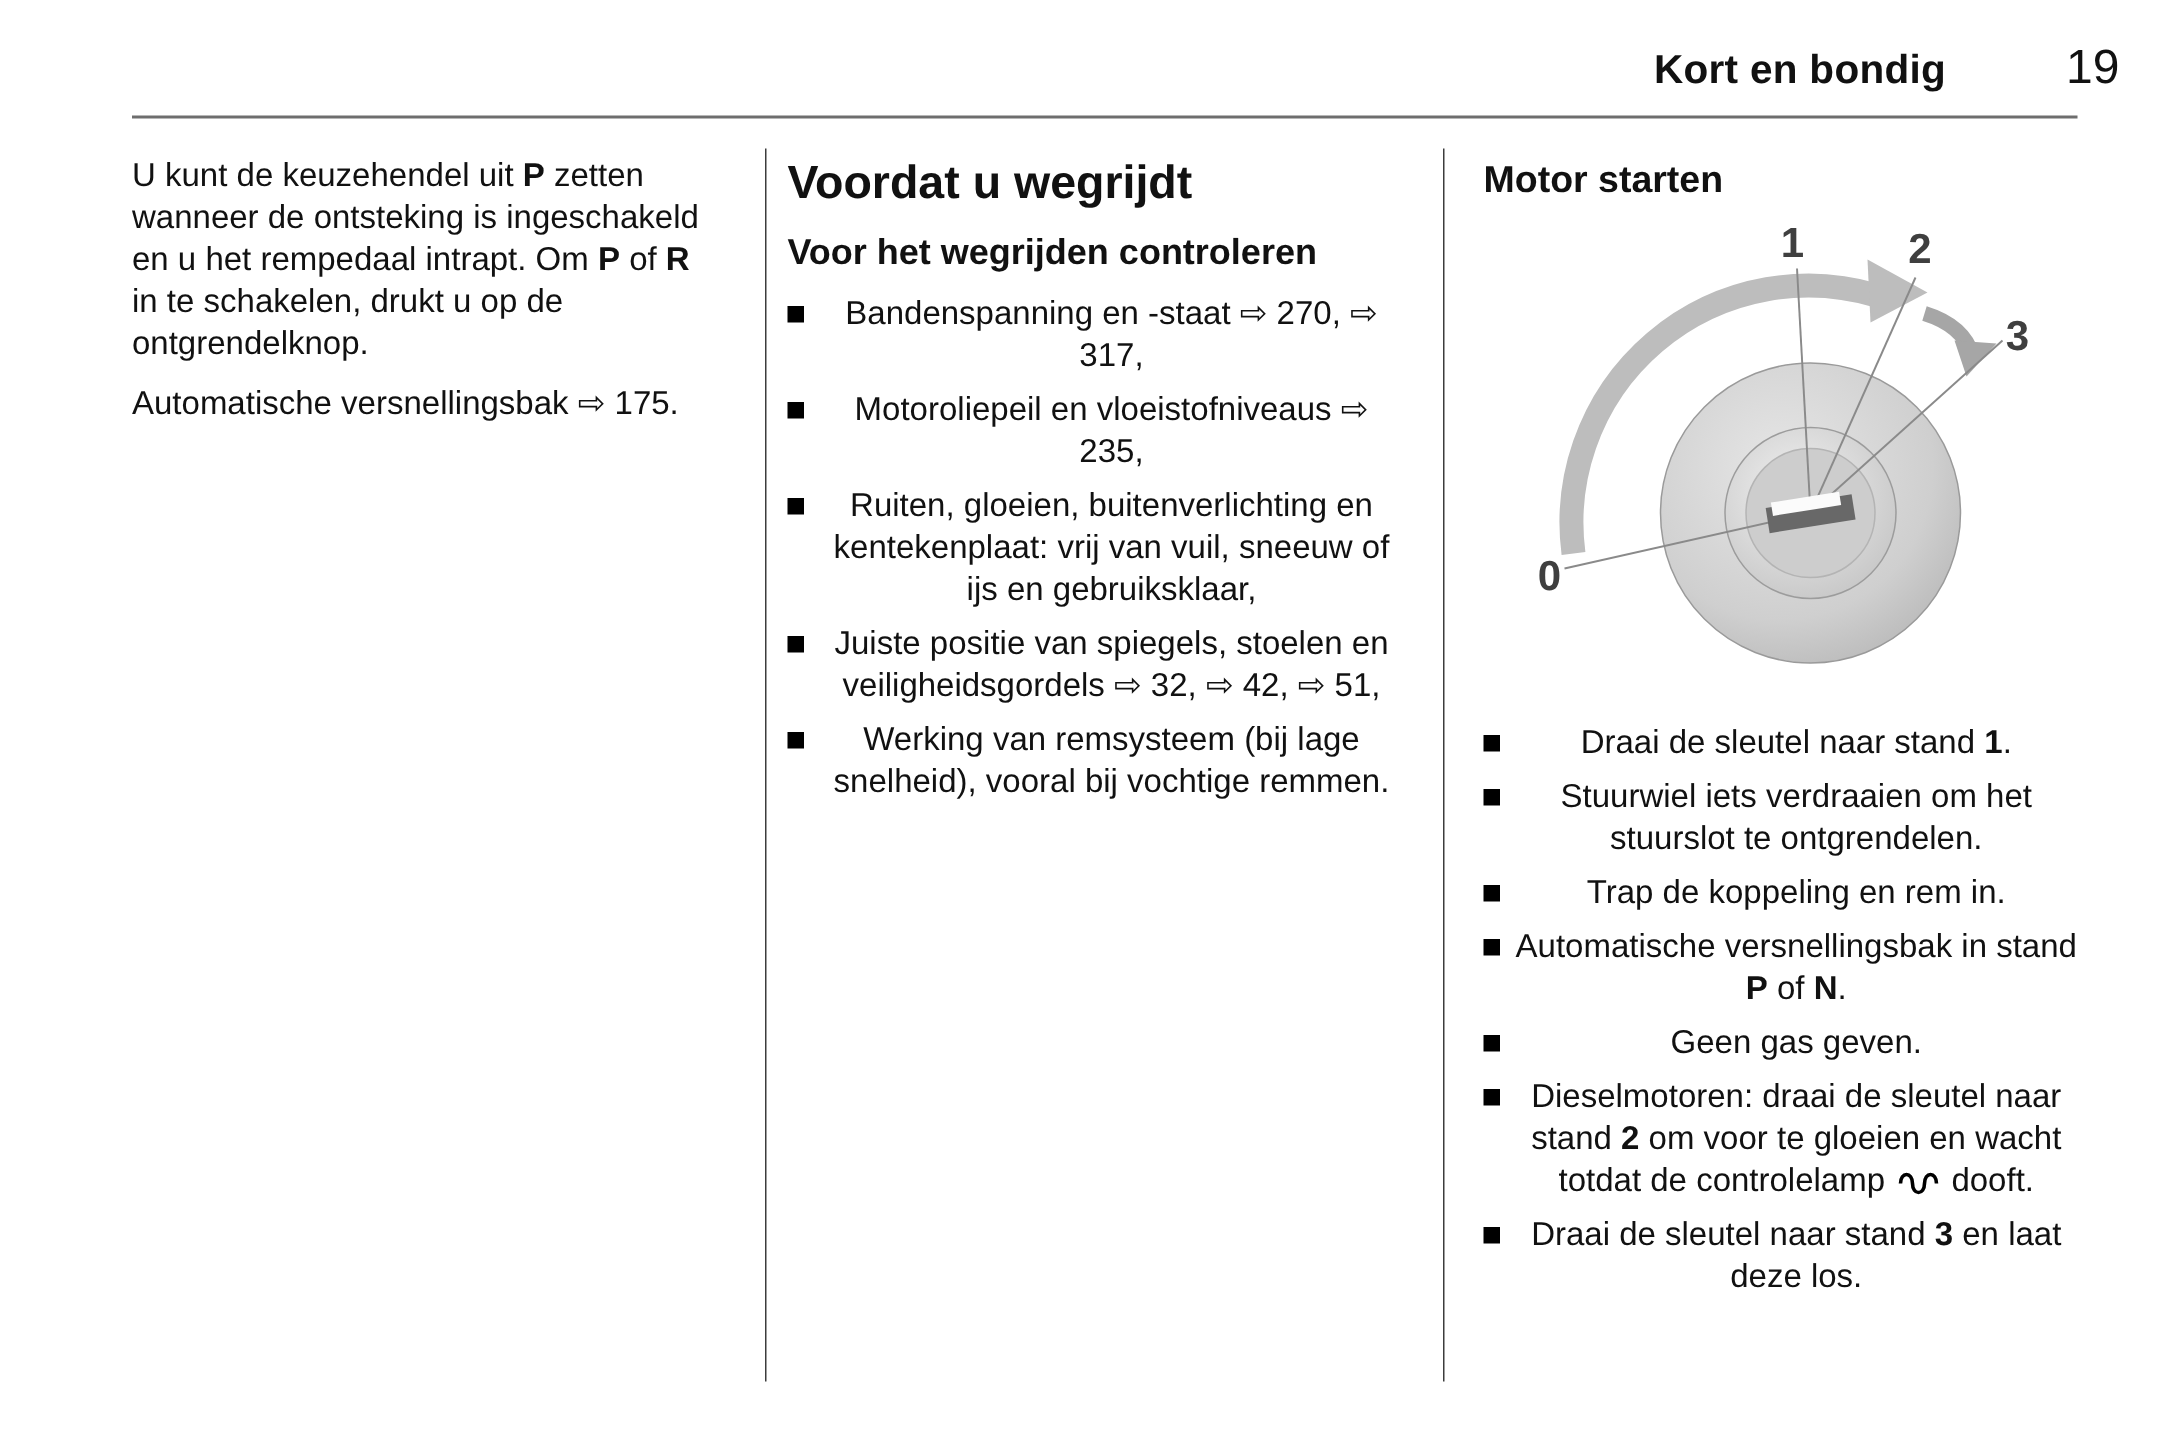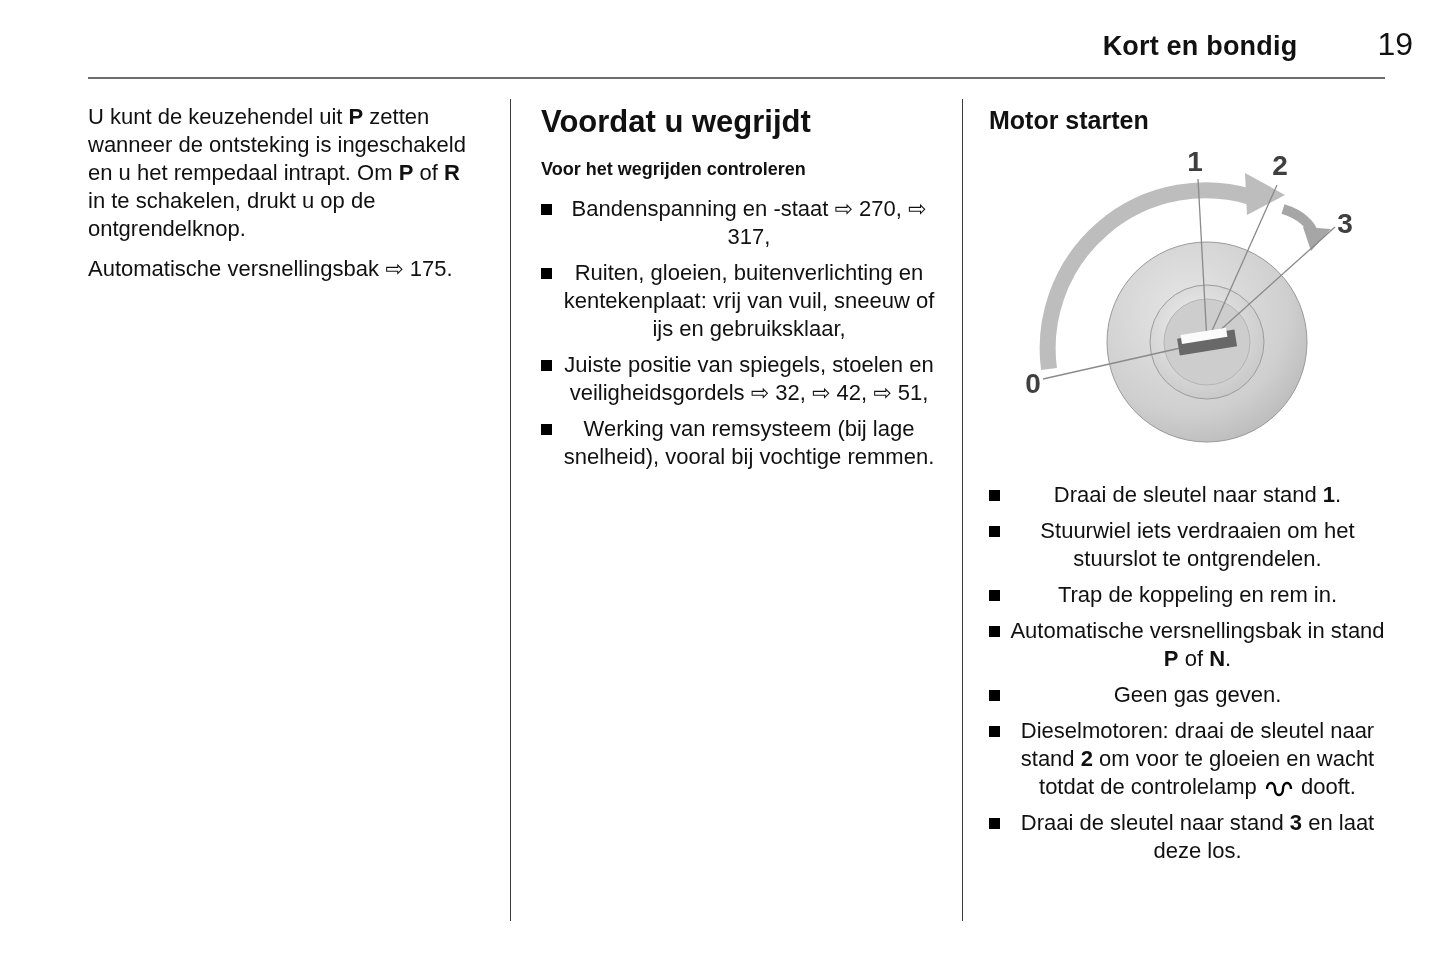--- a/index.html
+++ b/index.html
@@ -29,32 +29,32 @@
   
   .columns {
     display:grid;
     grid-template-columns:422px 452px 423px;
     margin-left:88px;
     margin-top:20px;
     min-height:822px;
   }
   .col { padding-top:4px; }
   .col1 { padding-right:36px; }
-  .col2 { border-left:1.5px solid #3c3c3c; padding-left:30px; padding-right:26px; }
+  .col2 { border-left:1.5px solid #3c3c3c; padding-left:14px; padding-right:26px; }
   .col3 { border-left:1.5px solid #3c3c3c; padding-left:26px; }
 
   .body-text { font-size:22px; line-height:28px; margin:0 0 12px; }
   .b { font-weight:bold; }
 
   h1.section {
     font-size:31px; font-weight:bold; line-height:34px;
     margin:2px 0 16px;
   }
   h2.subsection {
-    font-size:18px; font-weight:bold; line-height:28px;
+    font-size:24px; font-weight:bold; line-height:28px;
     margin:0 0 12px;
   }
   h1.section3 {
     font-size:25px; font-weight:bold; line-height:30px;
     margin:2px 0 10px;
   }
 
   ul.bullets { list-style:none; margin:0; padding:0; }
   ul.bullets li { display:flex; margin:0 0 8px; }
   .marker {
@@ -94,20 +94,24 @@
       <p class="body-text">Automatische versnellingsbak ⇨ 175.</p>
     </section>
 
     <section class="col col2">
       <h1 class="section">Voordat u wegrijdt</h1>
       <h2 class="subsection">Voor het wegrijden controleren</h2>
       <ul class="bullets">
         <li>
           <span class="marker"></span>
           <span class="txt">Bandenspanning en -staat ⇨ 270, ⇨ 317,</span>
+        </li>
+        <li>
+          <span class="marker"></span>
+          <span class="txt">Motoroliepeil en vloeistofniveaus ⇨ 235,</span>
         </li>
         <li>
           <span class="marker"></span>
           <span class="txt">Ruiten, gloeien, buitenverlichting en kentekenplaat: vrij van vuil, sneeuw of ijs en gebruiksklaar,</span>
         </li>
         <li>
           <span class="marker"></span>
           <span class="txt">Juiste positie van spiegels, stoelen en veiligheidsgordels ⇨ 32, ⇨ 42, ⇨ 51,</span>
         </li>
         <li>

